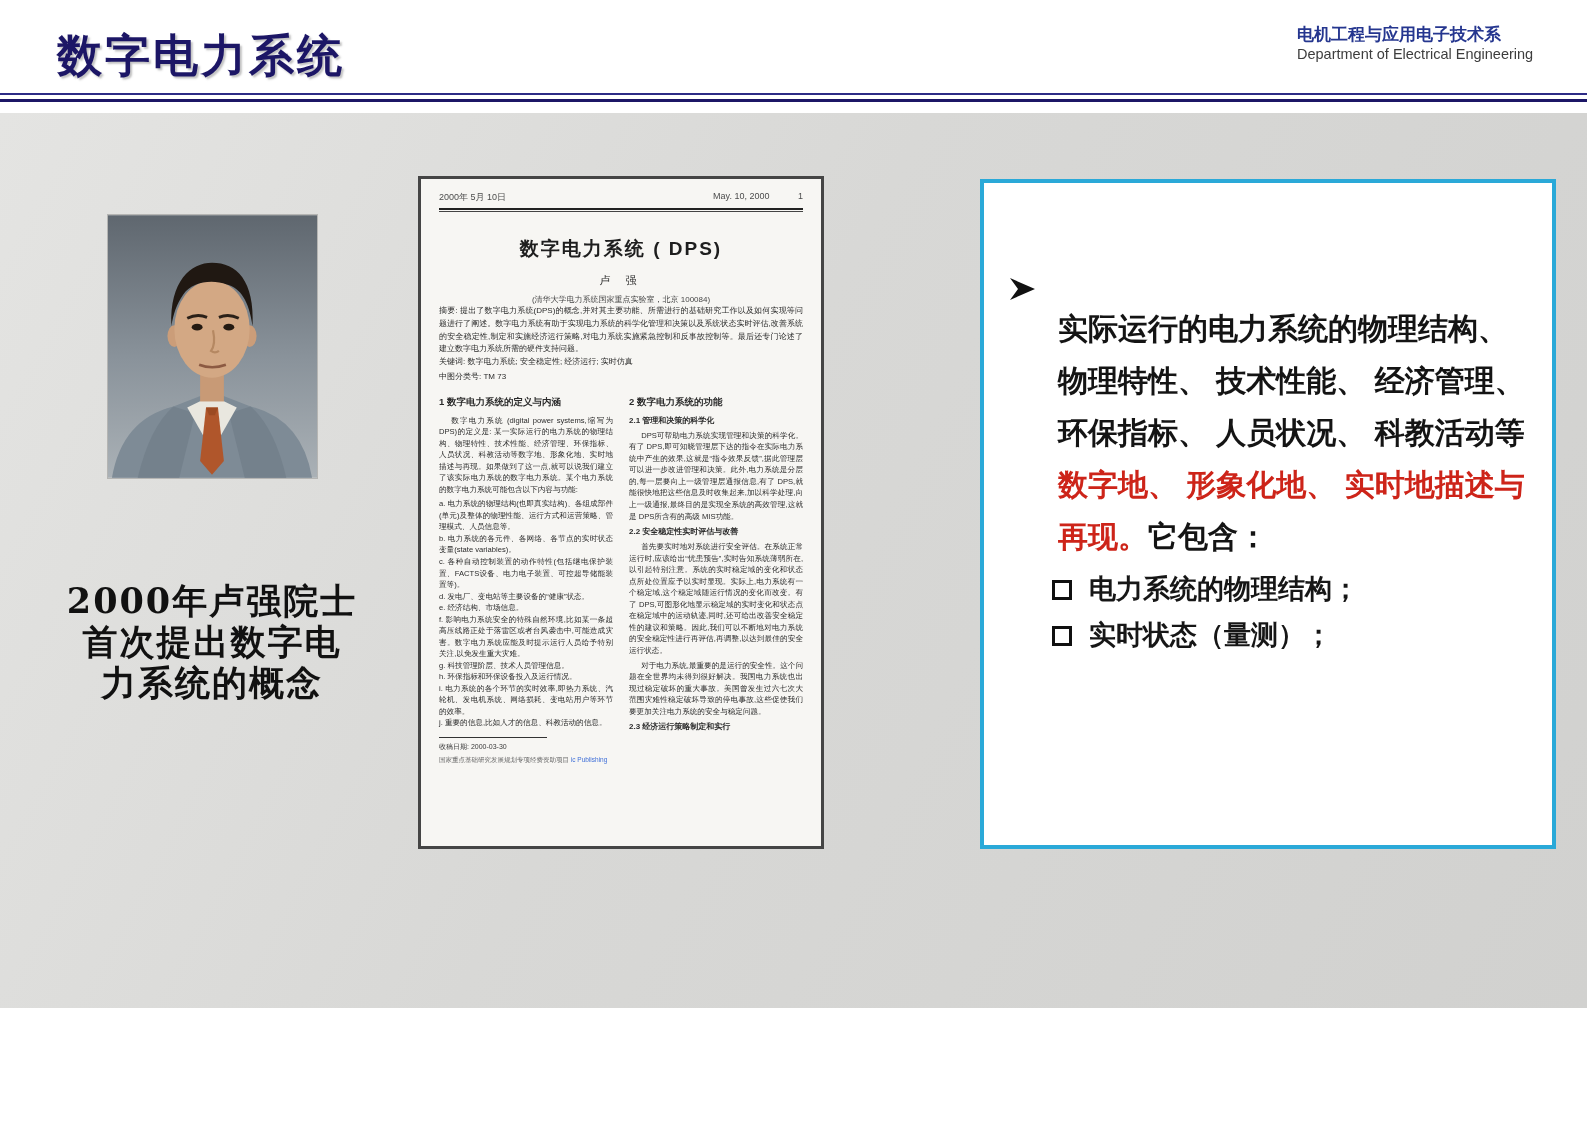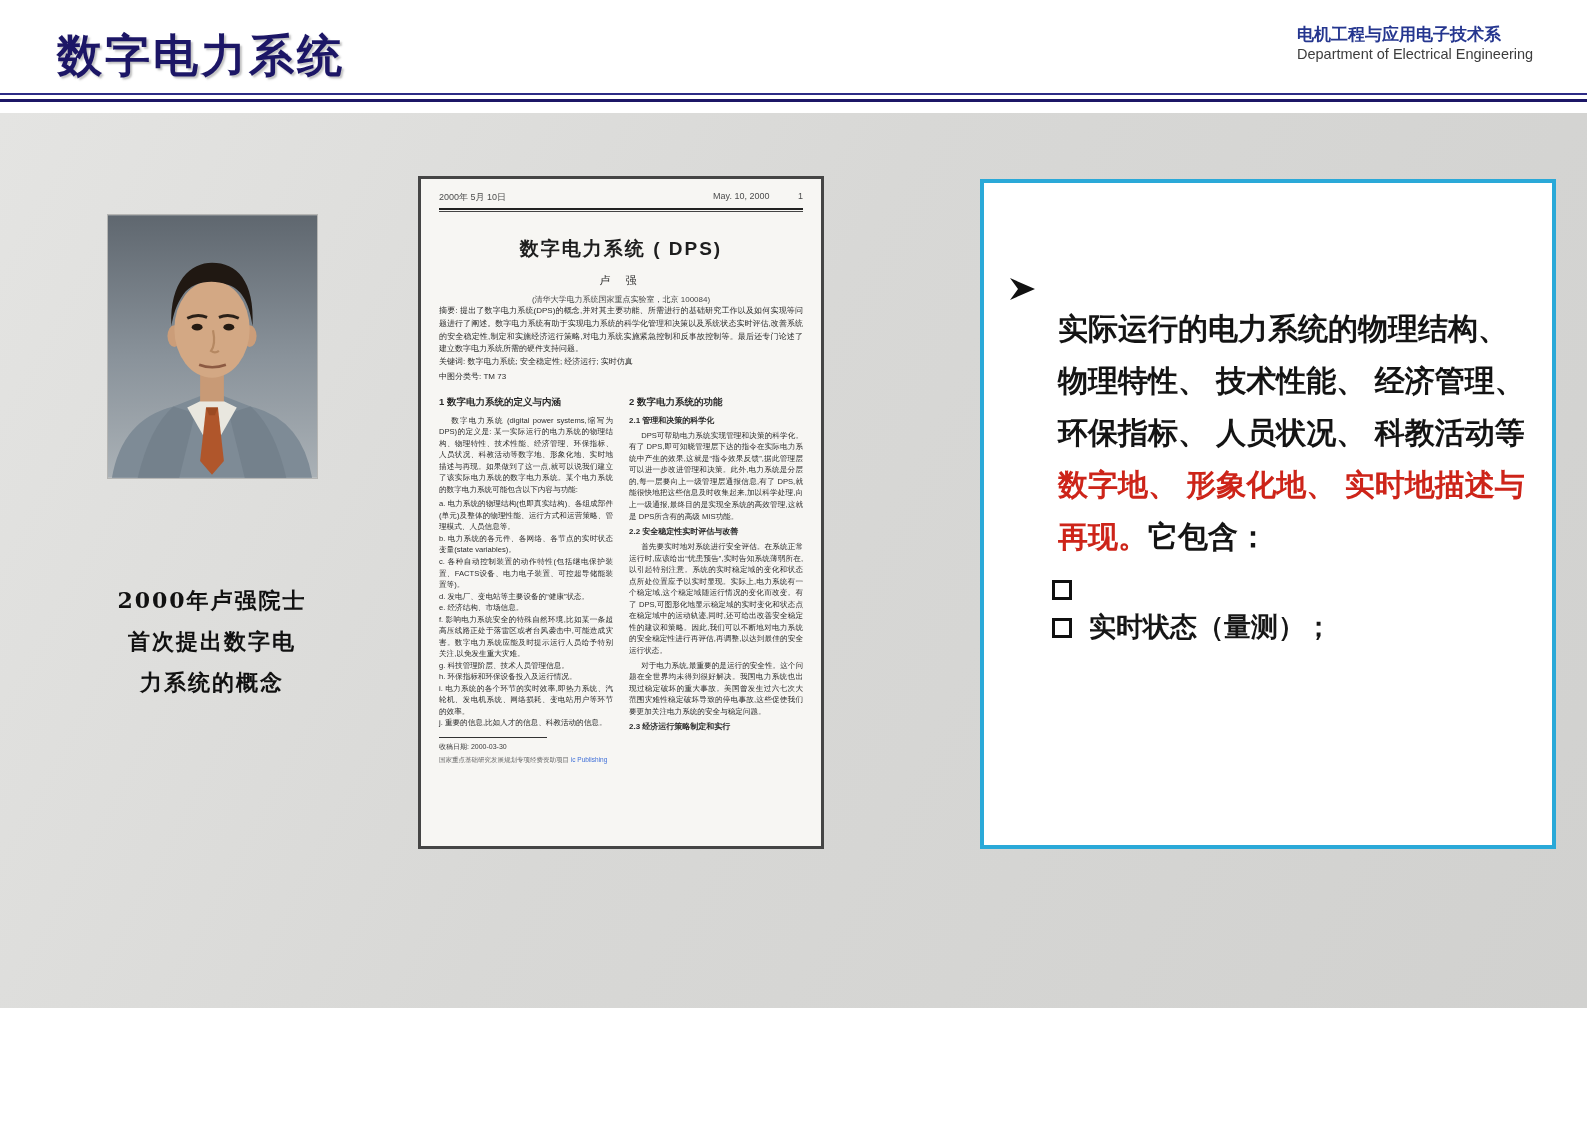--- a/index.html
+++ b/index.html
@@ -25,21 +25,21 @@
   .dept{position:absolute;left:1297px;top:23px;}
   .dept-cn{font-size:17px;font-weight:bold;color:#25368f;}
   .dept-en{font-size:14.5px;color:#3d3d3d;}
   
   .photo{position:absolute;left:107px;top:214px;width:211px;height:265px;border:1px solid #b5b5b3;box-sizing:border-box;}
   .photo svg{display:block;width:100%;height:100%;}
   
   .caption{
     position:absolute;left:62px;top:580px;width:300px;text-align:center;
     font-family:"DejaVu Serif","Liberation Serif",serif;font-weight:bold;
-    font-size:22px;line-height:41px;color:#111;white-space:pre-line;letter-spacing:2px;
+    font-size:35px;line-height:41px;color:#111;white-space:pre-line;letter-spacing:2px;
   }
   
   .paper{
     position:absolute;left:418px;top:176px;width:406px;height:673px;box-sizing:border-box;
     background:#f7f6f3;border:3px solid #454545;padding:12px 18px 8px;overflow:hidden;
     color:#2b2b2b;
   }
   .p-head{display:flex;justify-content:space-between;font-size:9px;color:#4c4c4c;}
   .p-head .pg{margin-left:26px;}
   .p-rule{margin-top:4px;border-top:2px solid #222;border-bottom:1px solid #444;height:1px;}
@@ -188,20 +188,21 @@
     </span>
     <span>实际运行的电力系统的物理结构、
 物理特性、 技术性能、 经济管理、
 环保指标、 人员状况、 科教活动等
 </span><span class="red">数字地、 形象化地、 实时地描述与
 再现。</span><span>它包含：</span>
   </p>
   <div class="panel-items">
     <div class="p-item">
       <span class="sq"></span>
+      <span class="p-item-text">电力系统的物理结构；</span>
     </div>
     <div class="p-item">
       <span class="sq"></span>
       <span class="p-item-text">实时状态（量测）；</span>
     </div>
 
   </div>
 </div>
 
 </body></html>

